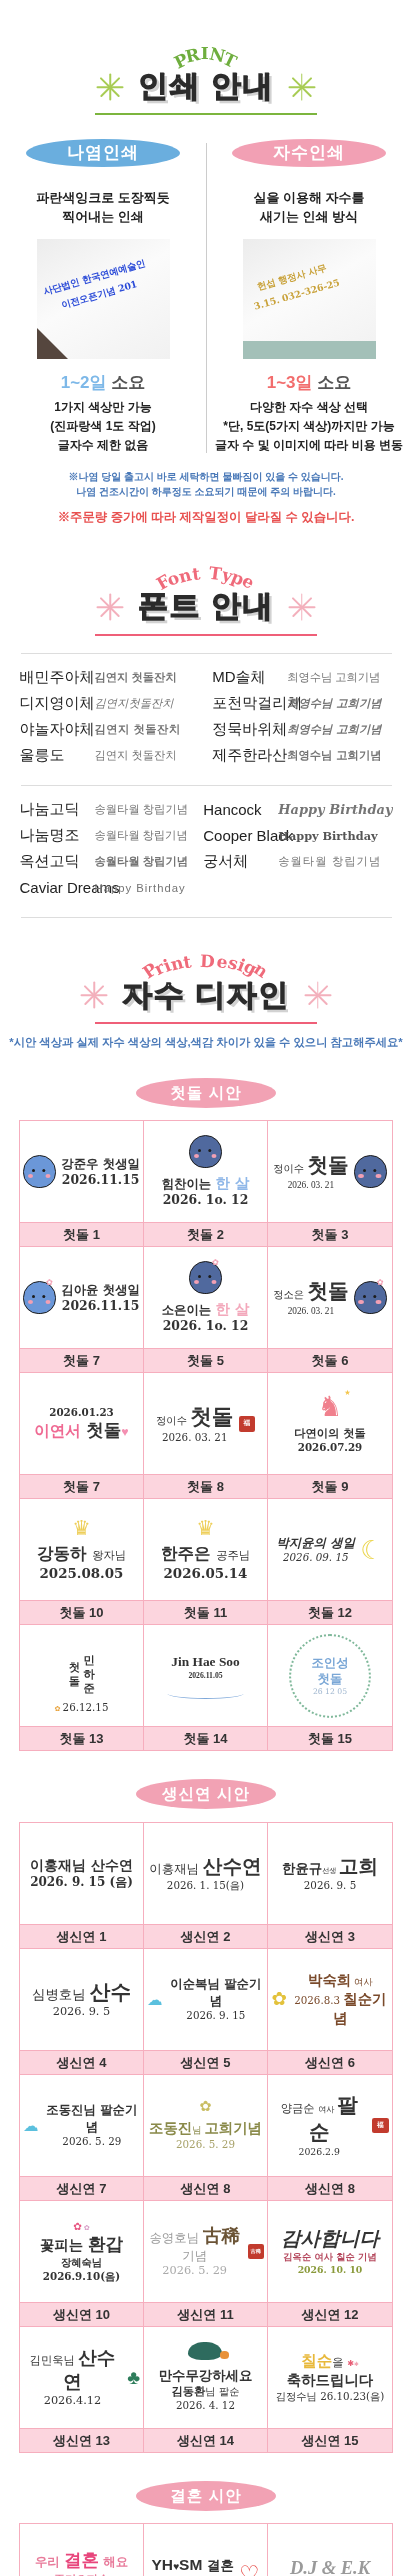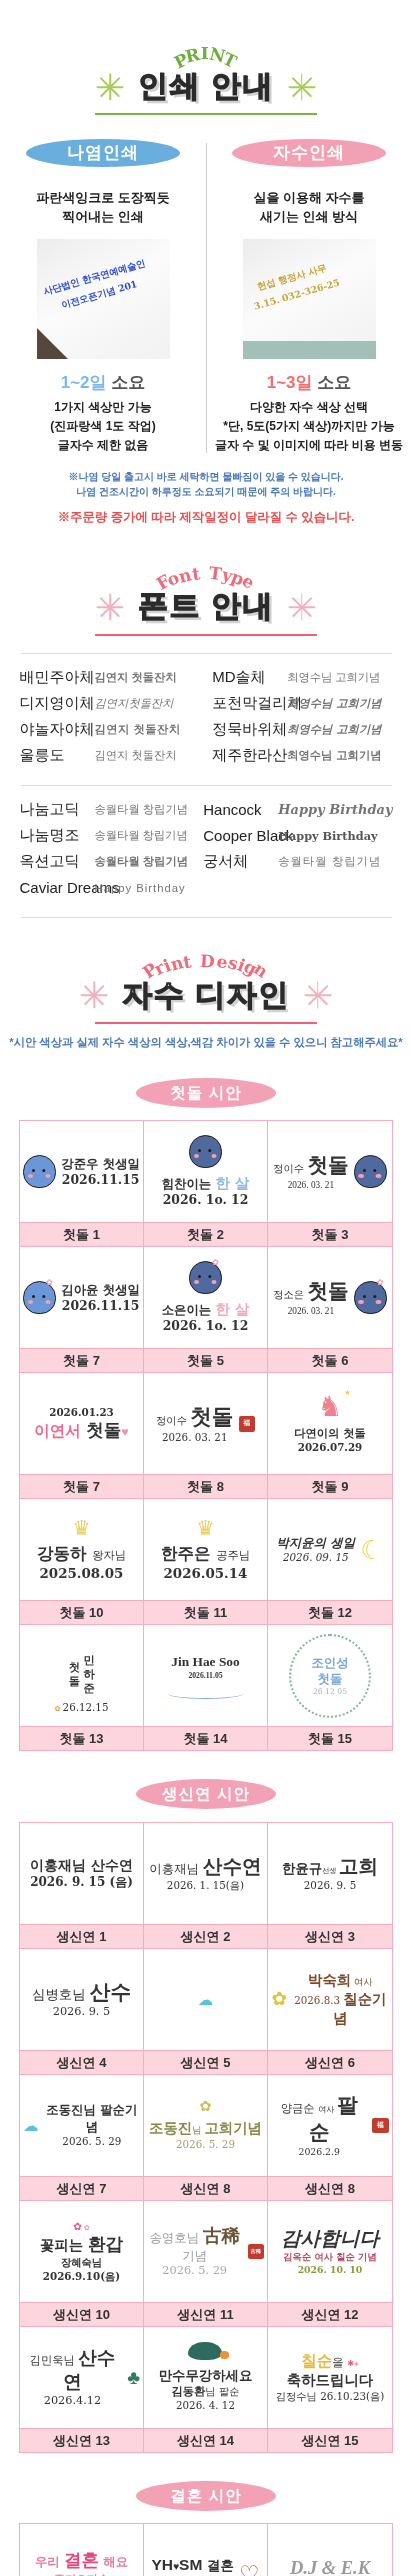--- a/index.html
+++ b/index.html
@@ -513,20 +513,24 @@
             <div class="dcell-inner flex-col">
               <div class="dcell-text">
                 <div class="segline"><span style="font-size: 13.4px; font-family: &quot;DejaVu Serif&quot;, serif;">심병호님 </span><span style="font-size: 20.6px; font-weight: 700; font-family: &quot;DejaVu Serif&quot;, serif;">산수</span></div>
                 <div class="segline"><span style="font-size: 11.3px; font-family: &quot;DejaVu Serif&quot;, serif;">2026. 9. 5</span></div>
               </div>
             </div>
           </div>
           <div class="dcell">
             <div class="dcell-inner flex-row">
               <span class="icon-glyph" style="color: rgb(91, 192, 222); font-size: 15.5px;">☁</span>
+              <div class="dcell-text">
+                <div class="segline"><span style="font-size: 12.4px; font-weight: 700; font-family: &quot;DejaVu Serif&quot;, serif;">이순복님 팔순기념</span></div>
+                <div class="segline"><span style="font-size: 10.3px; font-family: &quot;DejaVu Serif&quot;, serif;">2026. 9. 15</span></div>
+              </div>
             </div>
           </div>
           <div class="dcell">
             <div class="dcell-inner flex-row">
               <span class="icon-glyph" style="color: rgb(227, 194, 60); font-size: 18.5px;">✿</span>
               <div class="dcell-text">
                 <div class="segline"><span style="color: rgb(122, 74, 43); font-size: 14.4px; font-weight: 700; font-family: &quot;DejaVu Serif&quot;, serif;">박숙희</span><span style="color: rgb(122, 74, 43); font-size: 9.3px; font-family: &quot;DejaVu Serif&quot;, serif;"> 여사</span></div>
                 <div class="segline"><span style="color: rgb(122, 74, 43); font-size: 10.3px; font-family: &quot;DejaVu Serif&quot;, serif;">2026.8.3 </span><span style="color: rgb(122, 74, 43); font-size: 14.4px; font-weight: 700; font-family: &quot;DejaVu Serif&quot;, serif;">칠순기념</span></div>
               </div>
             </div>

